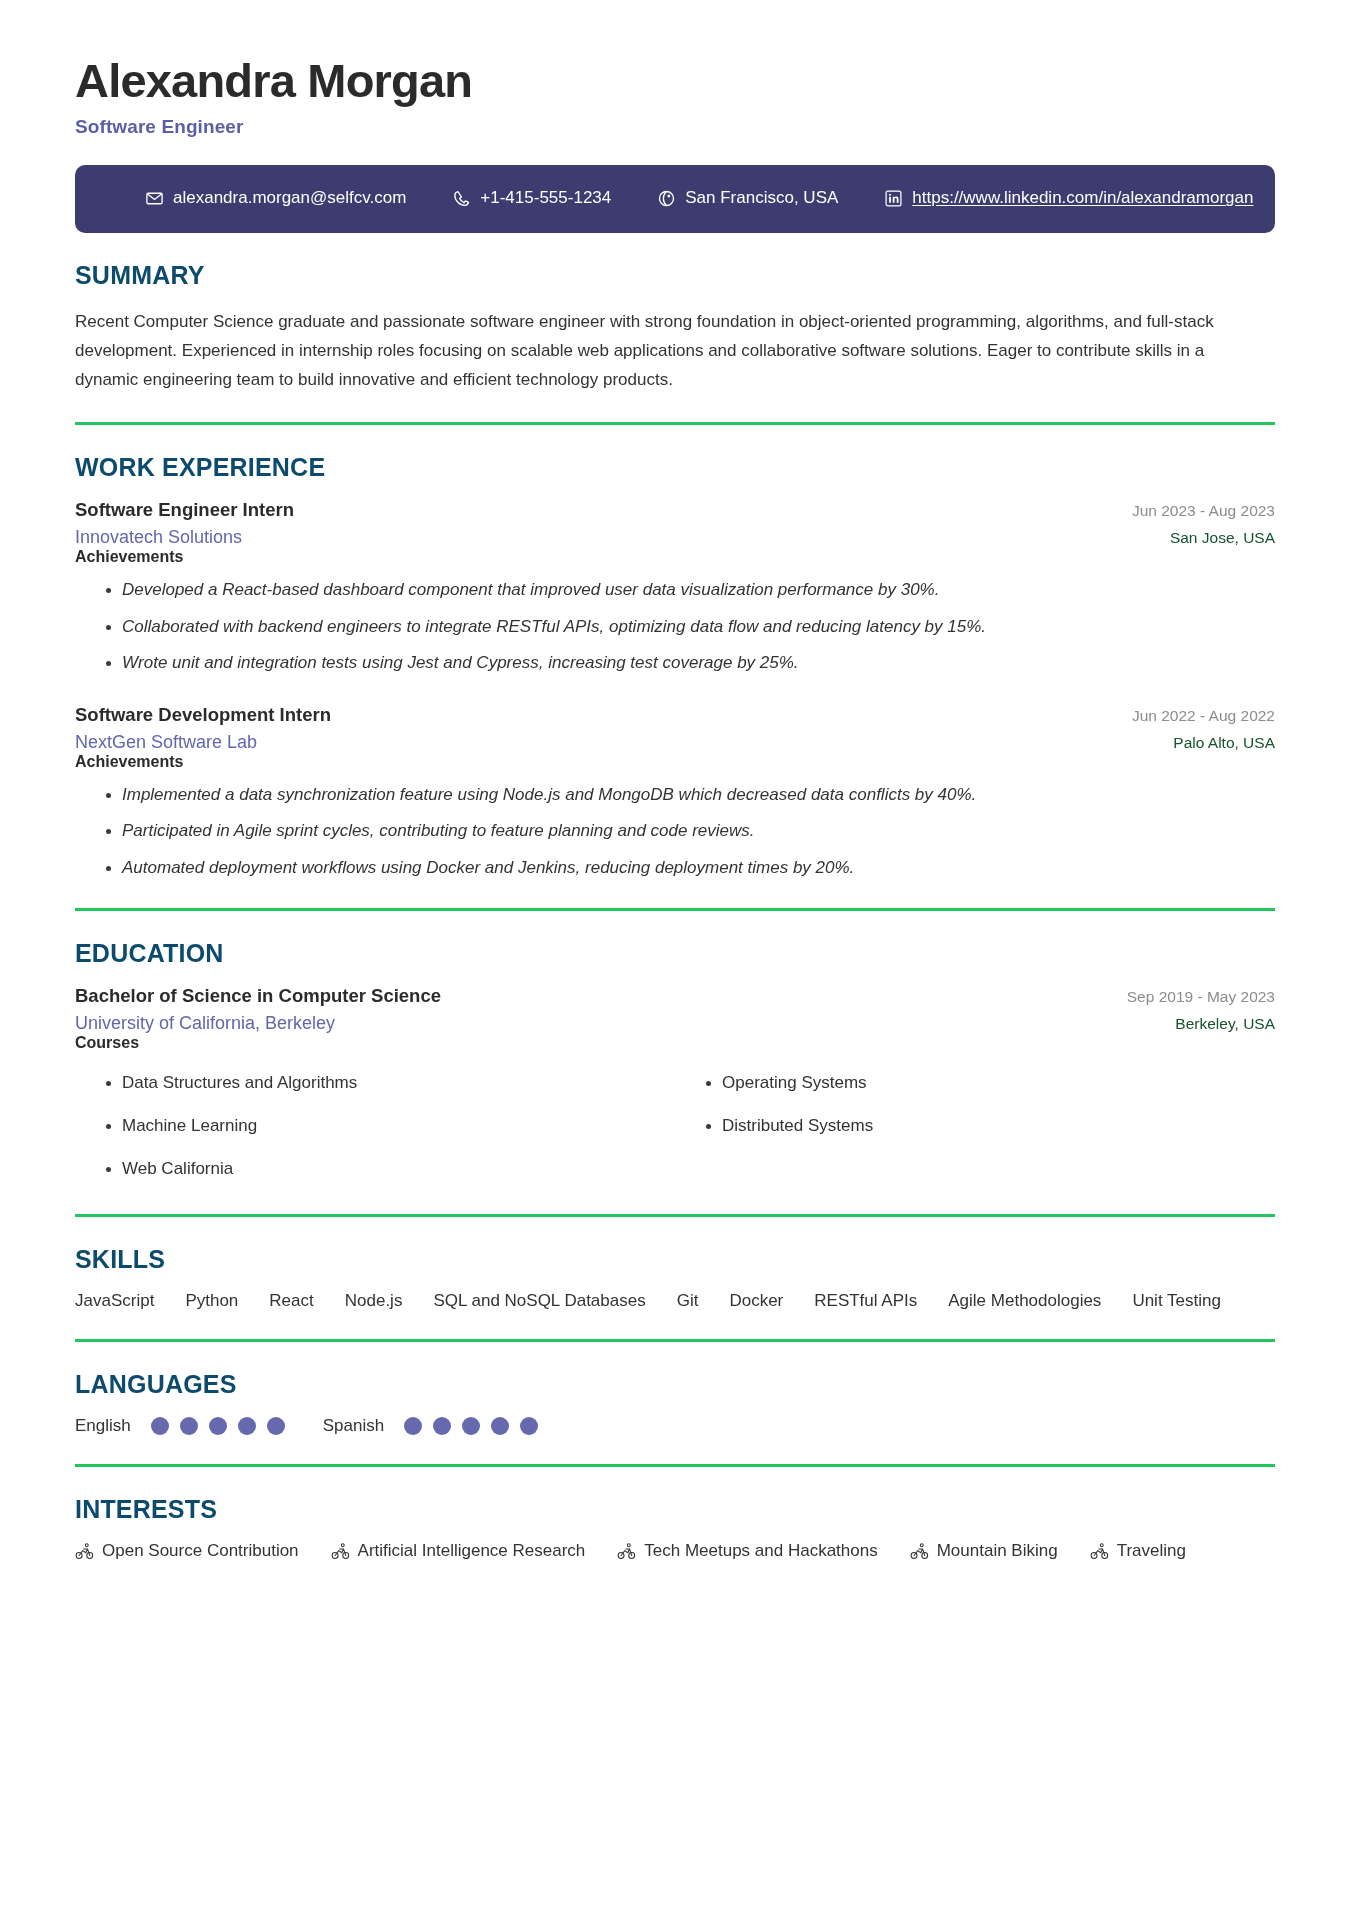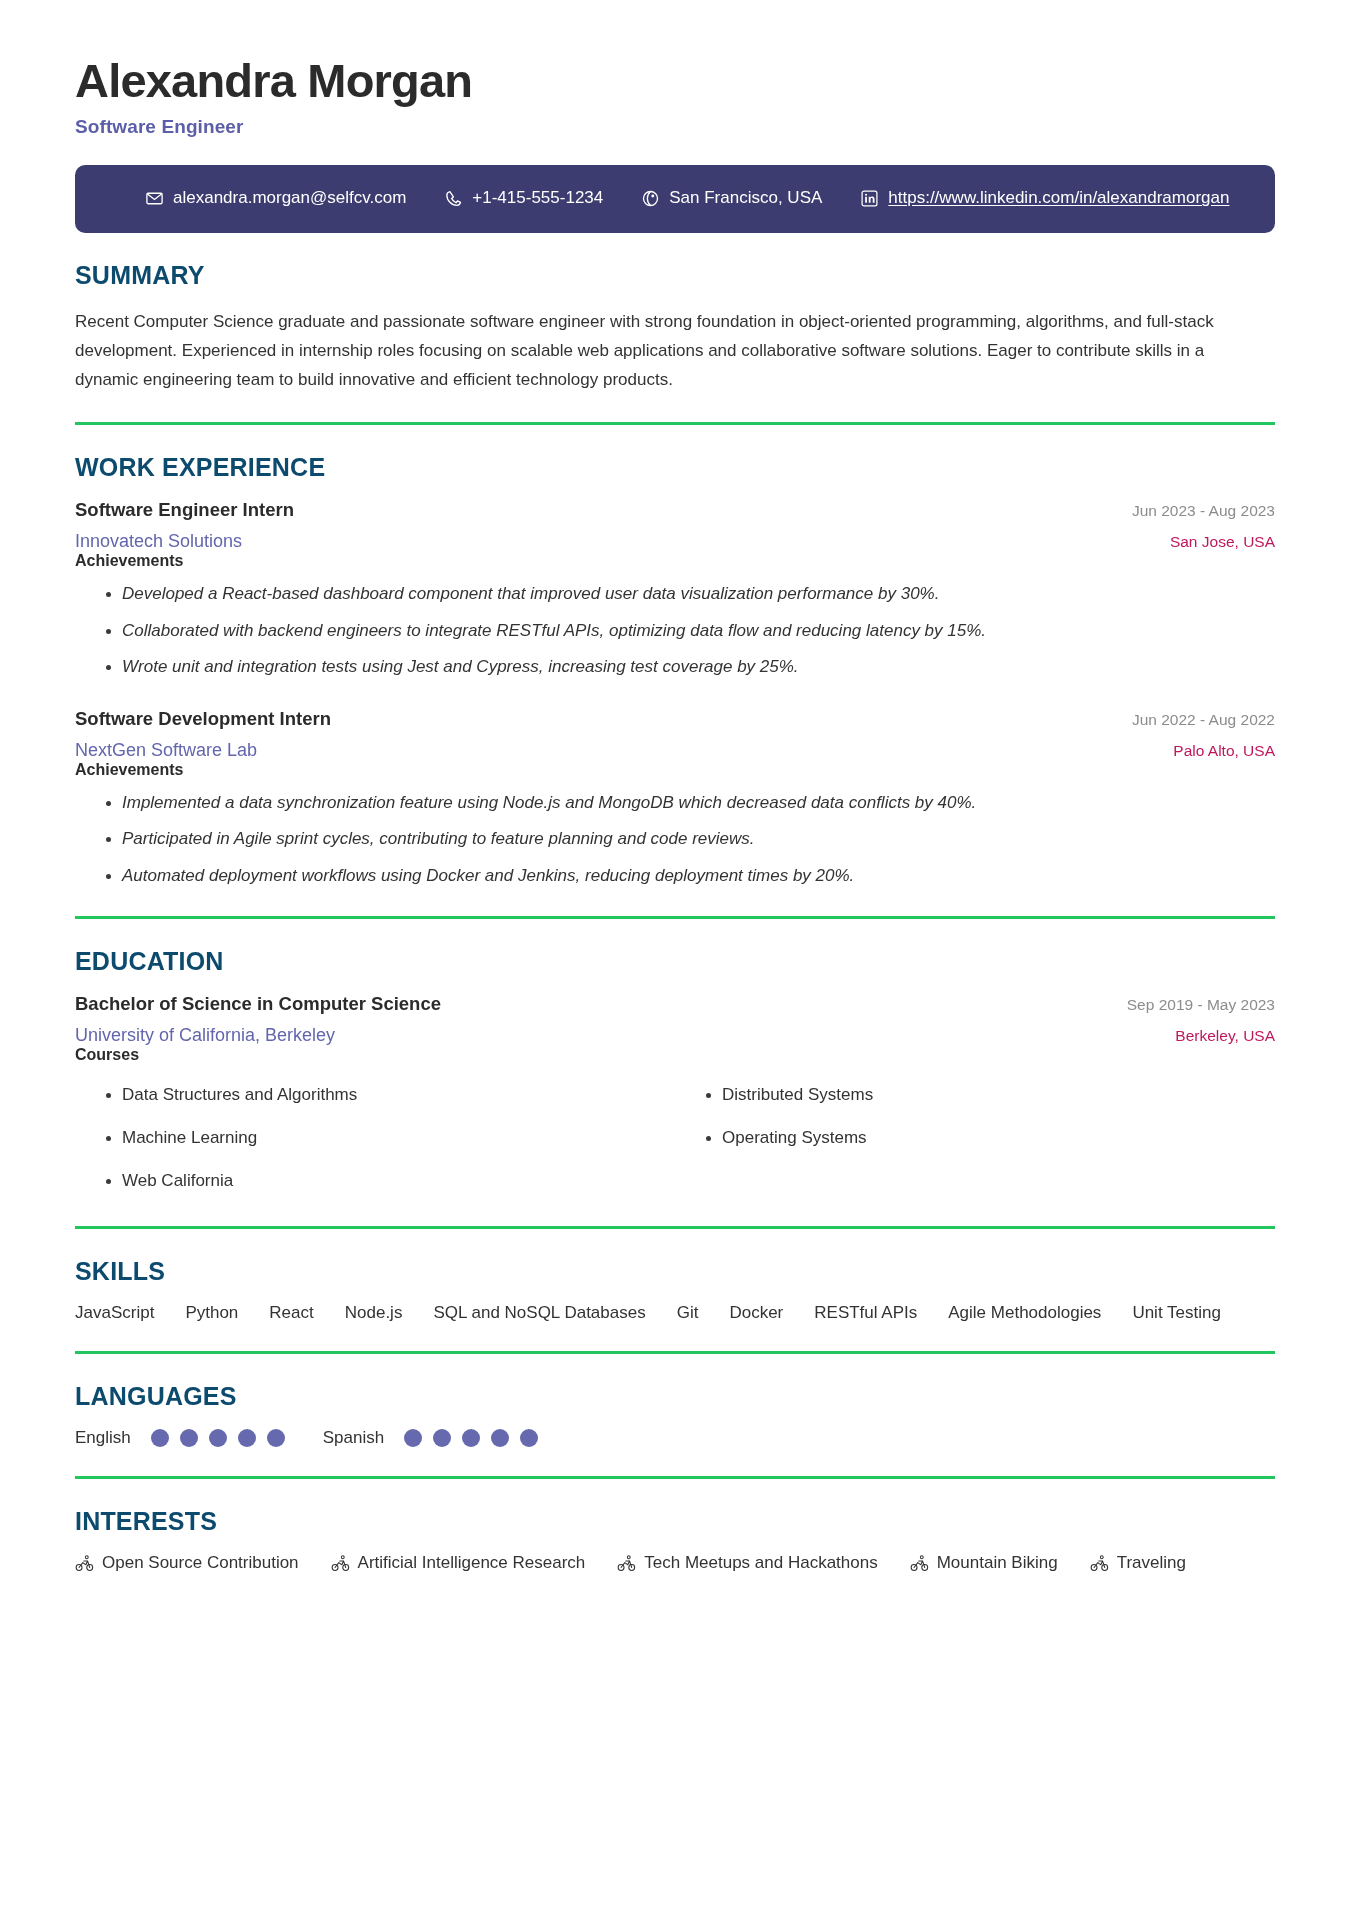--- a/index.html
+++ b/index.html
@@ -46,21 +46,21 @@
   .contact-bar {
     margin-top: 27px;
     background: #3c3c70;
     border-radius: 10px;
     color: #ffffff;
     display: flex;
     align-items: center;
     flex-wrap: wrap;
     padding: 16px 0 16px 70px;
     min-height: 68px;
-    gap: 0;
+    gap: 8px;
   }
   .contact-item {
     display: flex;
     align-items: center;
     gap: 9px;
     font-size: 17px;
     line-height: 1.2;
     margin-right: 38px;
     white-space: nowrap;
   }
@@ -125,23 +125,22 @@
     color: #8c8c8c;
     white-space: nowrap;
   }
   .entry-org {
     font-size: 18px;
     color: #6366ad;
     margin-top: 6px;
   }
   .entry-location {
     font-size: 15.5px;
-    color: #be185d;
+    color: #14532d;
     white-space: nowrap;
-    margin-top: 12px;
   }
   .sub-label {
     font-size: 16px;
     font-weight: 700;
     color: #2b2b2b;
     margin-bottom: 5px;
   }
   ul.bullets {
     list-style: none;
     margin: 0;
@@ -375,22 +374,22 @@
         </div>
         <div class="entry-row">
           <div class="entry-org">University of California, Berkeley</div>
           <div class="entry-location">Berkeley, USA</div>
         </div>
         <div class="sub-label">Courses</div>
         <div class="courses-grid">
           <div class="course-item">Data Structures and Algorithms</div>
           <div class="course-item">Machine Learning</div>
           <div class="course-item">Web California</div>
+          <div class="course-item">Operating Systems</div>
           <div class="course-item">Distributed Systems</div>
-          <div class="course-item">Operating Systems</div>
           <div class="course-item empty"></div>
         </div>
       </div>
     </div>
 
     <div class="section">
       <div class="section-title">SKILLS</div>
       <div class="skills-wrap">
         <span class="skill-chip">JavaScript</span>
         <span class="skill-chip">Python</span>

